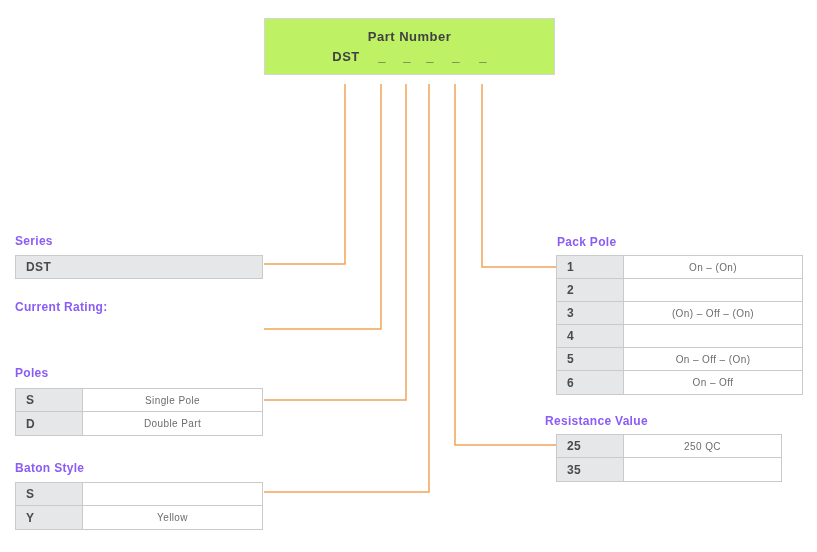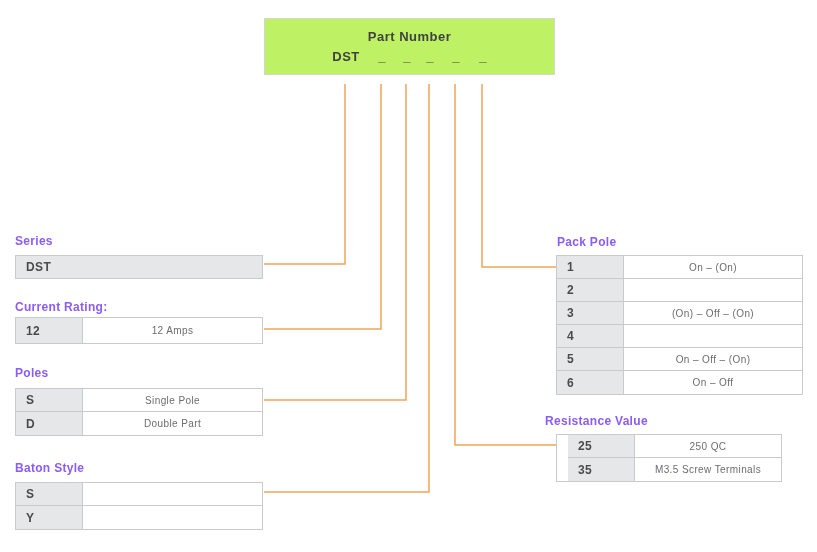--- a/index.html
+++ b/index.html
@@ -113,21 +113,21 @@
     font-weight: bold;
     letter-spacing: 0.4px;
     color: #4A4B4D;
   }
   
   .tbl-current    { left: 15px;  top: 317px; width: 248px; }
   .tbl-current .row { height: 25px; }
   .tbl-poles      { left: 15px;  top: 388px; width: 248px; }
   .tbl-baton      { left: 15px;  top: 482px; width: 248px; }
   .tbl-pack       { left: 556px; top: 255px; width: 247px; }
-  .tbl-resist     { left: 556px; top: 434px; width: 226px; padding-left: 11px; }
+  .tbl-resist     { left: 556px; top: 434px; width: 226px; }
 </style>
 </head>
 <body>
 
 <div class="canvas">
 
   <svg class="connectors" viewBox="0 0 817 552" xmlns="http://www.w3.org/2000/svg">
     <polyline points="345,84 345,264 264,264" fill="none" stroke="#F0A45A" stroke-width="1.5"></polyline>
     <polyline points="381,84 381,329 264,329" fill="none" stroke="#F0A45A" stroke-width="1.5"></polyline>
     <polyline points="406,84 406,400 264,400" fill="none" stroke="#F0A45A" stroke-width="1.5"></polyline>
@@ -143,46 +143,41 @@
     <span class="pn-blank" style="left:142px">_</span>
     <span class="pn-blank" style="left:165px">_</span>
     <span class="pn-blank" style="left:191px">_</span>
     <span class="pn-blank" style="left:218px">_</span>
   </div>
 
   <div class="sec-label" style="left:15px; top:234px">Series</div>
   <div class="series-box">DST</div>
 
   <div class="sec-label" style="left:15px; top:300px">Current Rating:</div>
-  <div class="tbl tbl-current">
-    <div class="row">
-      <div class="code">12</div>
-      <div class="val">12 Amps</div>
-    </div>
-  </div>
 
   <div class="sec-label" style="left:15px; top:366px">Poles</div>
   <div class="tbl tbl-poles">
     <div class="row">
       <div class="code">S</div>
       <div class="val">Single Pole</div>
     </div>
     <div class="row">
       <div class="code">D</div>
       <div class="val">Double Part</div>
     </div>
   </div>
 
   <div class="sec-label" style="left:15px; top:461px">Baton Style</div>
   <div class="tbl tbl-baton">
     <div class="row">
       <div class="code">S</div>
     </div>
     <div class="row">
       <div class="code">Y</div>
+      <div class="val">Yellow</div>
     </div>
   </div>
 
   <div class="sec-label" style="left:557px; top:235px">Pack Pole</div>
   <div class="tbl tbl-pack">
     <div class="row">
       <div class="code">1</div>
       <div class="val">On – (On)</div>
     </div>
     <div class="row">
@@ -206,17 +201,16 @@
   </div>
 
   <div class="sec-label" style="left:545px; top:414px">Resistance Value</div>
   <div class="tbl tbl-resist">
     <div class="row">
       <div class="code">25</div>
       <div class="val">250 QC</div>
     </div>
     <div class="row">
       <div class="code">35</div>
-      <div class="val">M3.5 Screw Terminals</div>
     </div>
   </div>
 
 </div>
 
 </body></html>

